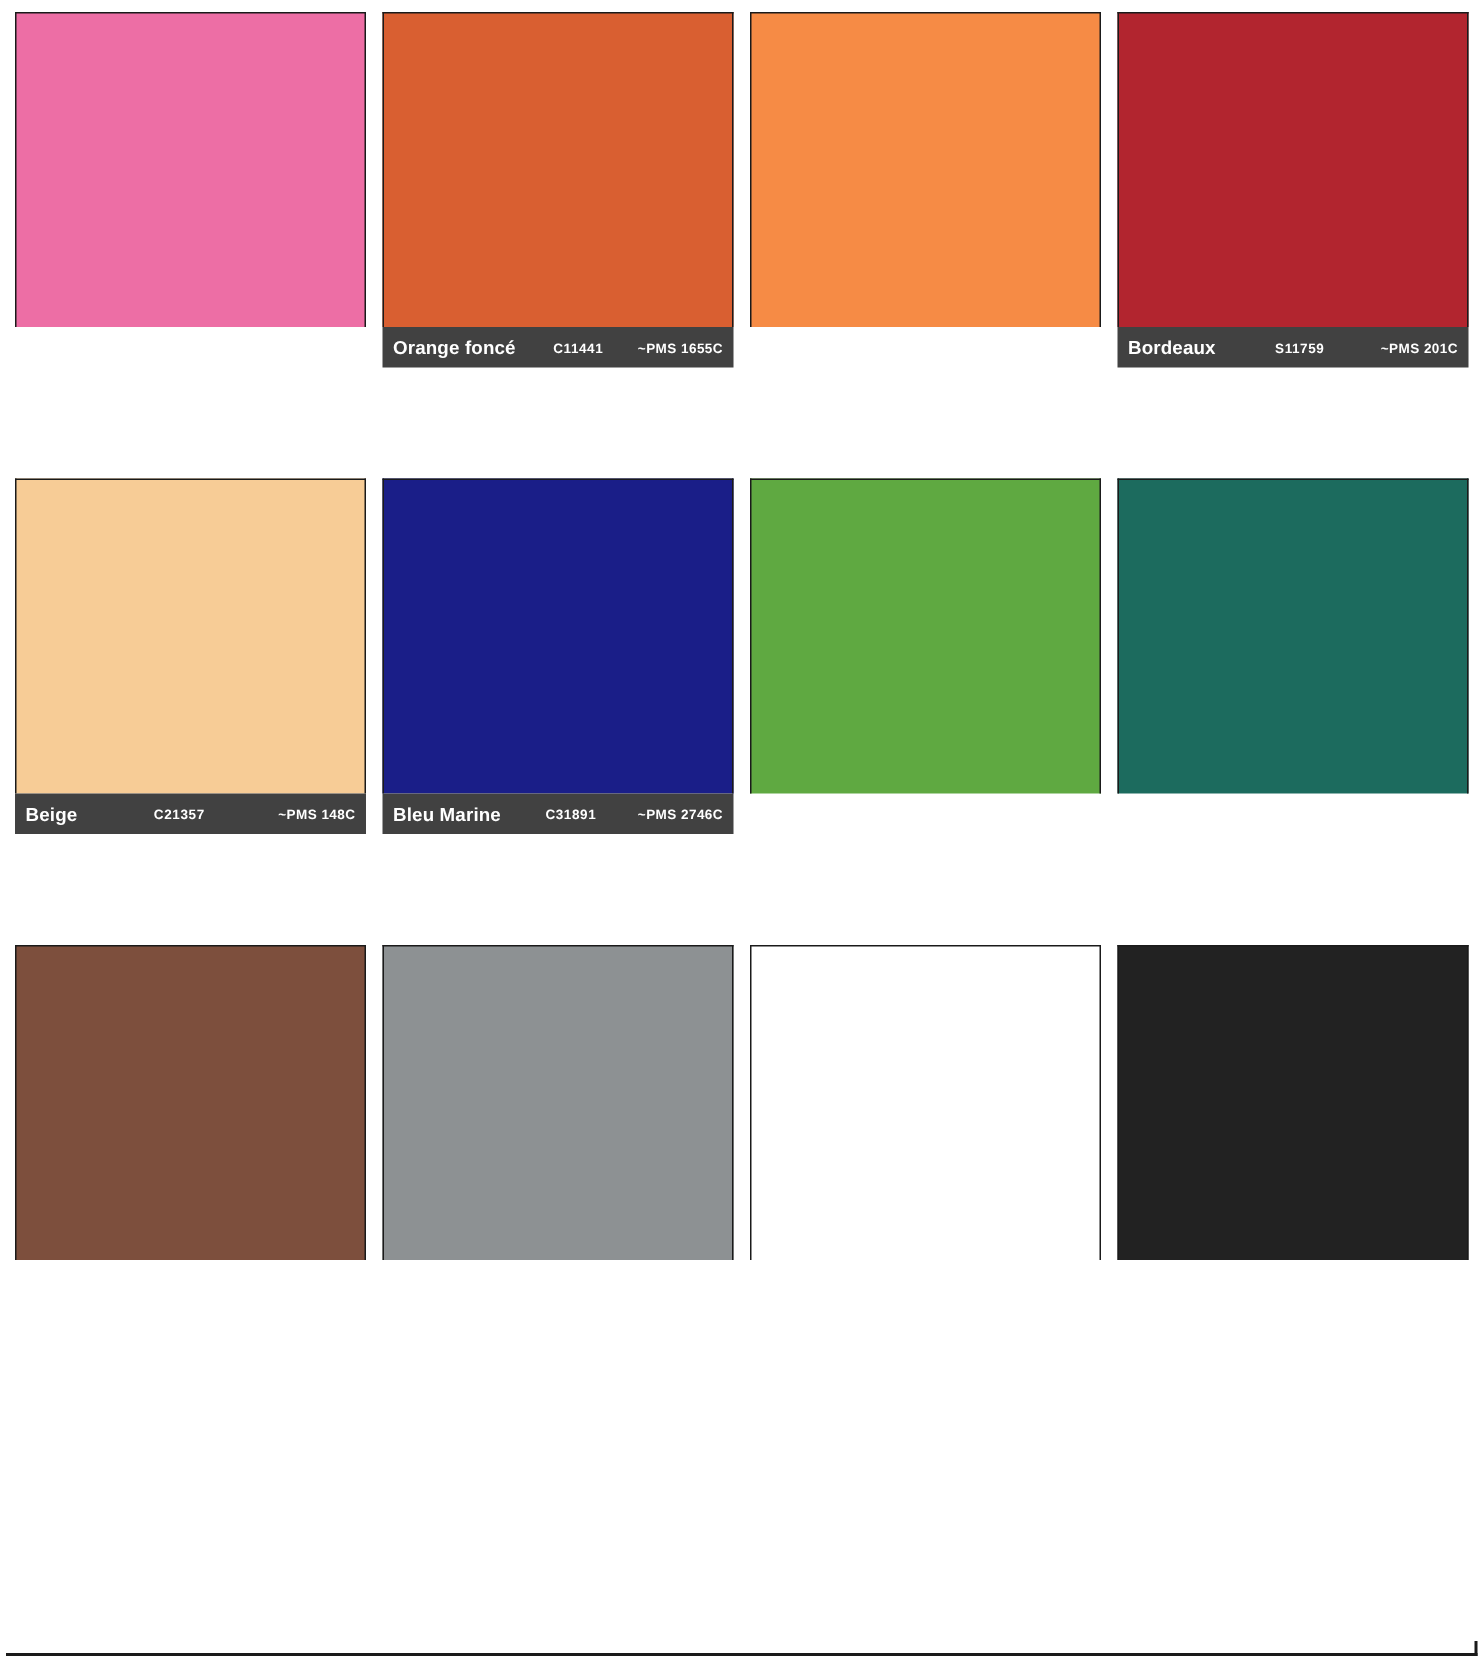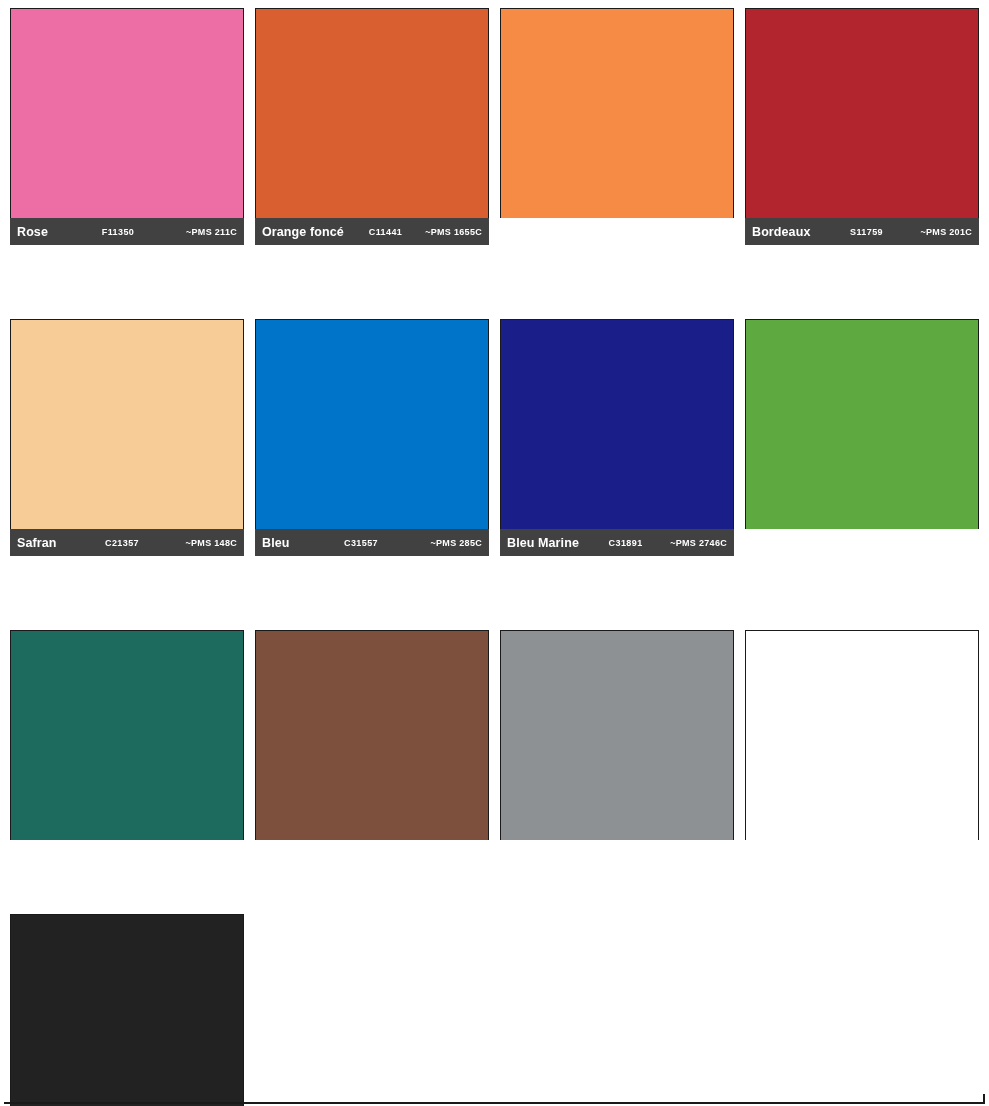--- a/index.html
+++ b/index.html
@@ -103,25 +103,20 @@
 </style>
 </head>
 <body>
 
 <div id="palette-page">
 
   <div class="swatch-grid">
 
     <div class="swatch-card">
       <div class="swatch-chip" style="background:#ED6EA5"></div>
-      <div class="swatch-label">
-        <span class="swatch-name">Rose</span>
-        <span class="swatch-ref">F11350</span>
-        <span class="swatch-pms">~PMS 211C</span>
-      </div>
     </div>
 
     <div class="swatch-card">
       <div class="swatch-chip" style="background:#D95F31"></div>
       <div class="swatch-label">
         <span class="swatch-name">Orange foncé</span>
         <span class="swatch-ref">C11441</span>
         <span class="swatch-pms">~PMS 1655C</span>
       </div>
     </div>
@@ -137,34 +132,26 @@
         <span class="swatch-ref">S11759</span>
         <span class="swatch-pms">~PMS 201C</span>
       </div>
     </div>
 
 
 
     <div class="swatch-card">
       <div class="swatch-chip" style="background:#F7CC96"></div>
       <div class="swatch-label">
-        <span class="swatch-name">Safran</span>
+        <span class="swatch-name">Beige</span>
         <span class="swatch-ref">C21357</span>
         <span class="swatch-pms">~PMS 148C</span>
       </div>
     </div>
 
-    <div class="swatch-card">
-      <div class="swatch-chip" style="background:#0074C8"></div>
-      <div class="swatch-label">
-        <span class="swatch-name">Bleu</span>
-        <span class="swatch-ref">C31557</span>
-        <span class="swatch-pms">~PMS 285C</span>
-      </div>
-    </div>
 
     <div class="swatch-card">
       <div class="swatch-chip" style="background:#1A1E88"></div>
       <div class="swatch-label">
         <span class="swatch-name">Bleu Marine</span>
         <span class="swatch-ref">C31891</span>
         <span class="swatch-pms">~PMS 2746C</span>
       </div>
     </div>
 

